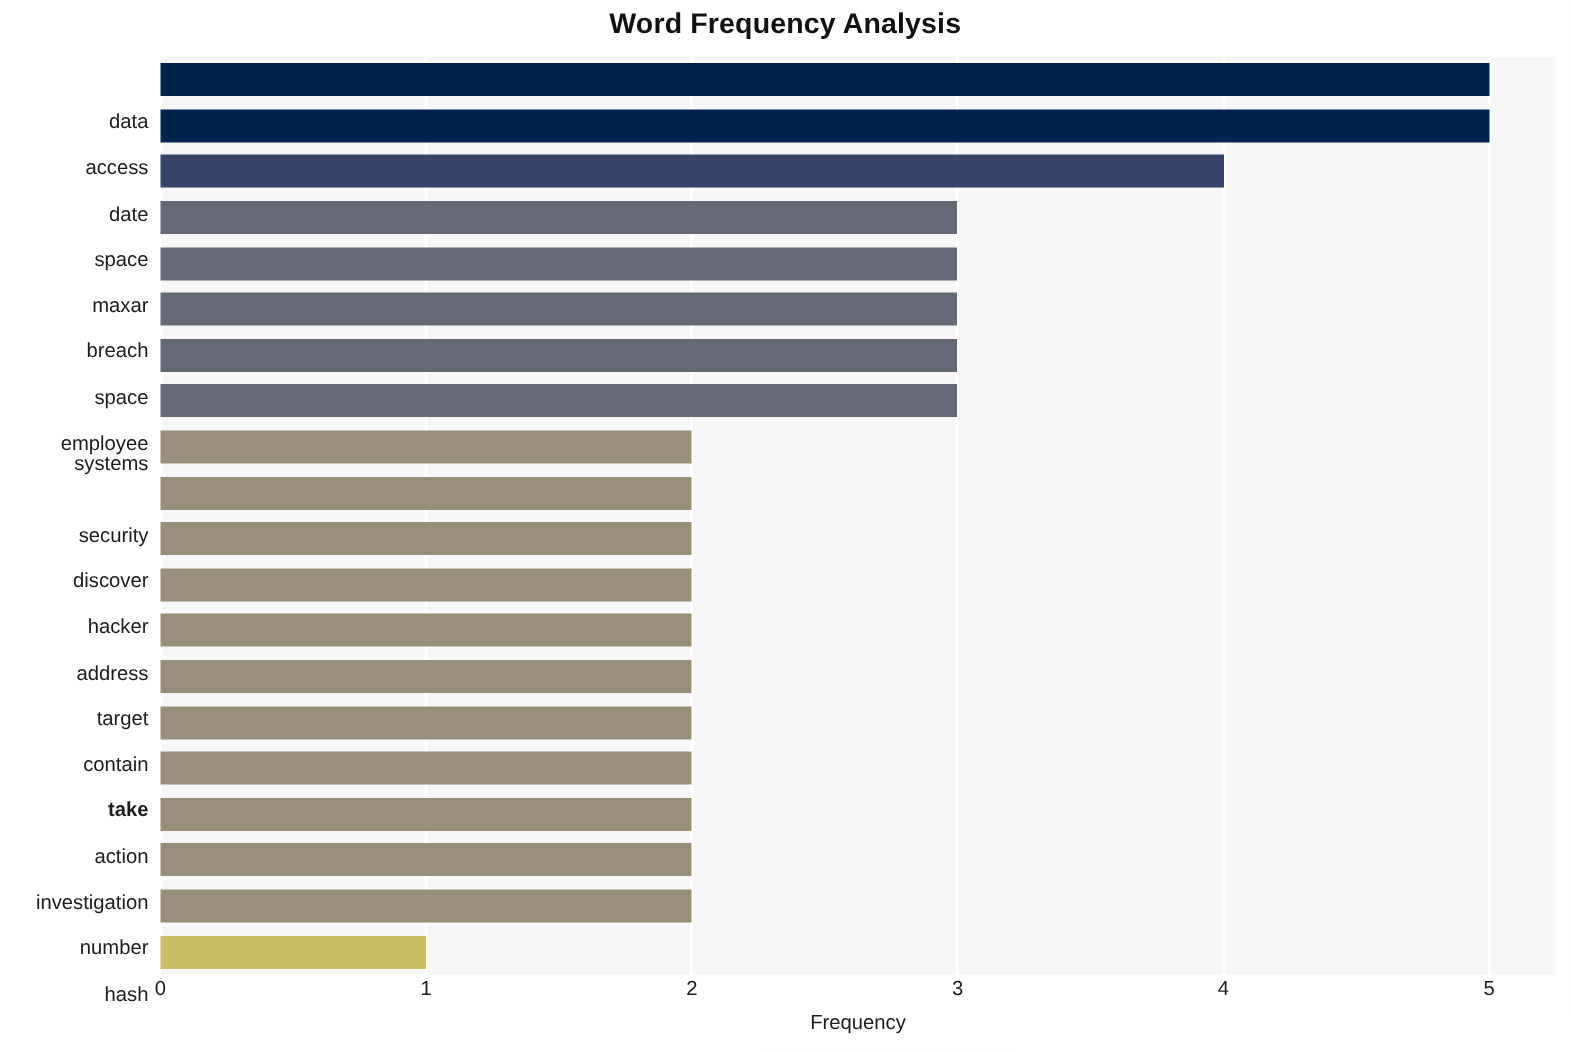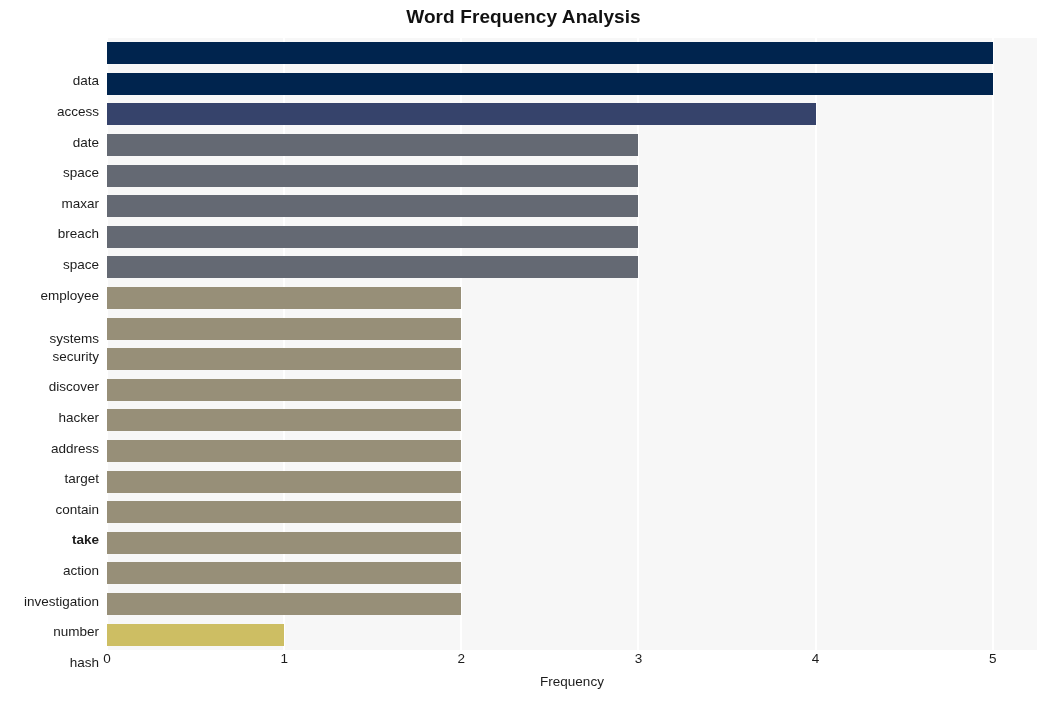--- a/index.html
+++ b/index.html
@@ -212,21 +212,21 @@
 
   <div id="y-axis-labels">
       <div class="y-tick-label" style="top: 1.3px;">data</div>
       <div class="y-tick-label" style="top: 31.9px;">access</div>
       <div class="y-tick-label" style="top: 62.5px;">date</div>
       <div class="y-tick-label" style="top: 93.1px;">space</div>
       <div class="y-tick-label" style="top: 123.7px; padding-left: 32px;">maxar</div>
       <div class="y-tick-label" style="top: 154.3px;">breach</div>
       <div class="y-tick-label" style="top: 184.9px;">space</div>
       <div class="y-tick-label" style="top: 215.5px;">employee</div>
-      <div class="y-tick-label" style="top: 259px; text-align: right;">systems</div>
+      <div class="y-tick-label" style="top: 229px; text-align: right;">systems</div>
       <div class="y-tick-label" style="top: 276.7px;">security</div>
       <div class="y-tick-label" style="top: 307.3px;">discover</div>
       <div class="y-tick-label" style="top: 337.9px;">hacker</div>
       <div class="y-tick-label" style="top: 368.5px;">address</div>
       <div class="y-tick-label" style="top: 399.1px;">target</div>
       <div class="y-tick-label" style="top: 429.7px;">contain</div>
       <div class="y-tick-label" style="top: 460.3px; font-weight: bold;">take</div>
       <div class="y-tick-label" style="top: 490.9px;">action</div>
       <div class="y-tick-label" style="top: 521.5px;">investigation</div>
       <div class="y-tick-label" style="top: 552.1px;">number</div>

